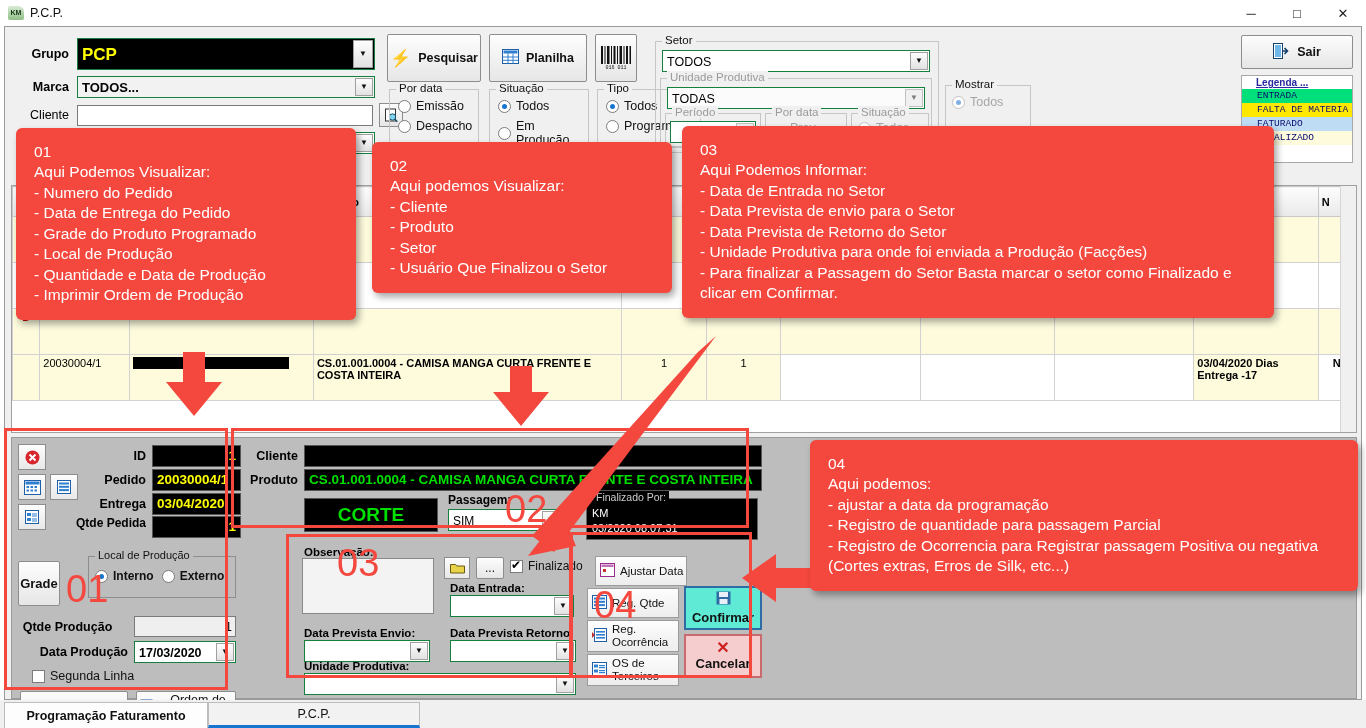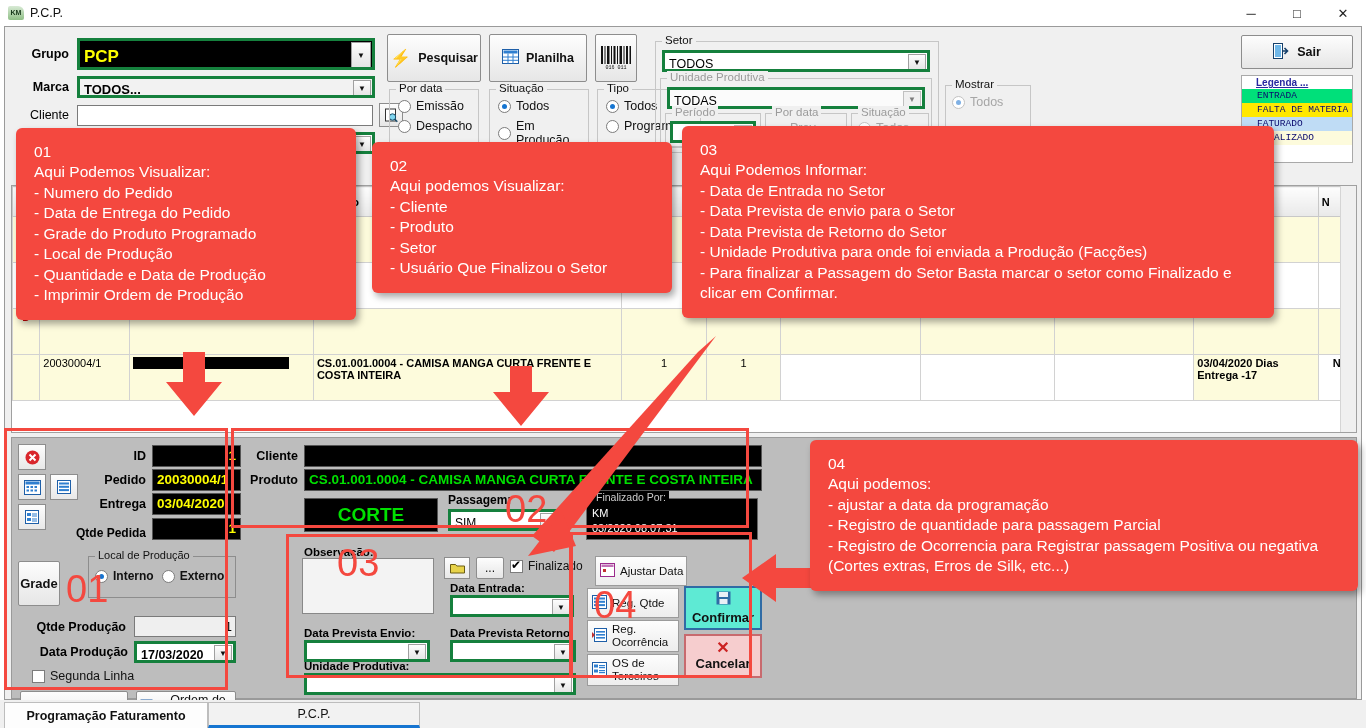--- a/index.html
+++ b/index.html
@@ -38,21 +38,21 @@
 
   
   .lbl { font-size:12.5px; color:#000; }
   .bold { font-weight:bold; }
   .tbox {
     background:#fff; border:1px solid #7a7a7a; height:21px;
     font-size:12.5px; color:#000; padding:1px 3px; line-height:19px;
     overflow:hidden; white-space:nowrap;
   }
   .combo {
-    background:#fff; border:3px solid #15803d; height:22px;
+    background:#fff; border:1px solid #15803d; height:22px;
     font-size:12.5px; color:#000; padding:1px 22px 1px 4px; line-height:20px;
     position:relative; overflow:hidden; white-space:nowrap;
   }
   .combo .arrow {
     position:absolute; right:1px; top:1px; width:18px; height:18px;
     background:linear-gradient(#fdfdfd,#e2e2e2); border:1px solid #a0a0a0;
     display:flex; align-items:center; justify-content:center;
     font-size:8px; color:#111;
   }
   .combo.flat .arrow { background:#f0f0f0; border-color:#c0c0c0; color:#7d7d7d; }
@@ -524,21 +524,21 @@
         <div class="blackfld r" style="flex:1;">1</div>
       </div>
       <div style="display:flex;align-items:center;height:24px;">
         <div class="lbl bold" style="width:76px;text-align:right;padding-right:6px;">Pedido</div>
         <div class="blackfld" style="flex:1;">20030004/1</div>
       </div>
       <div style="display:flex;align-items:center;height:24px;">
         <div class="lbl bold" style="width:76px;text-align:right;padding-right:6px;">Entrega</div>
         <div class="blackfld" style="flex:1;">03/04/2020</div>
       </div>
-      <div style="display:flex;align-items:flex-end;height:24px;">
+      <div style="display:flex;align-items:flex-start;height:24px;">
         <div class="lbl bold" style="width:76px;text-align:right;padding-right:6px;font-size:12px;">Qtde Pedida</div>
         <div class="blackfld r" style="flex:1;">1</div>
       </div>
     </div>
 
     <div class="btn" style="position:absolute;left:6px;top:123px;width:42px;height:45px;font-weight:bold;font-size:13px;">
       <span>Grade</span>
     </div>
 
     <div class="grp" style="left:76px;top:118px;width:148px;height:42px;border-color:#8d8d8d;">
@@ -550,21 +550,21 @@
         </div>
         <div class="radio">
           <span class="rd"></span>
           <span class="bold" style="font-size:12px;">Externo</span>
         </div>
       </div>
     </div>
 
     <div style="position:absolute;left:6px;top:176px;width:218px;">
       <div style="display:flex;align-items:center;height:25px;">
-        <div class="lbl bold" style="width:116px;text-align:right;padding-right:8px;">Qtde Produção</div>
+        <div class="lbl bold" style="width:116px;text-align:center;padding-right:17px;">Qtde Produção</div>
         <div class="tbox" style="flex:1;text-align:right;background:#efefef;">1</div>
       </div>
       <div style="display:flex;align-items:center;height:25px;">
         <div class="lbl bold" style="width:116px;text-align:right;padding-right:6px;">Data Produção</div>
         <div class="combo" style="flex:1;font-weight:bold;">
           <span>17/03/2020</span>
           <span class="arrow">▼</span>
         </div>
       </div>
       <div class="chk" style="margin:5px 0 8px 14px;">

